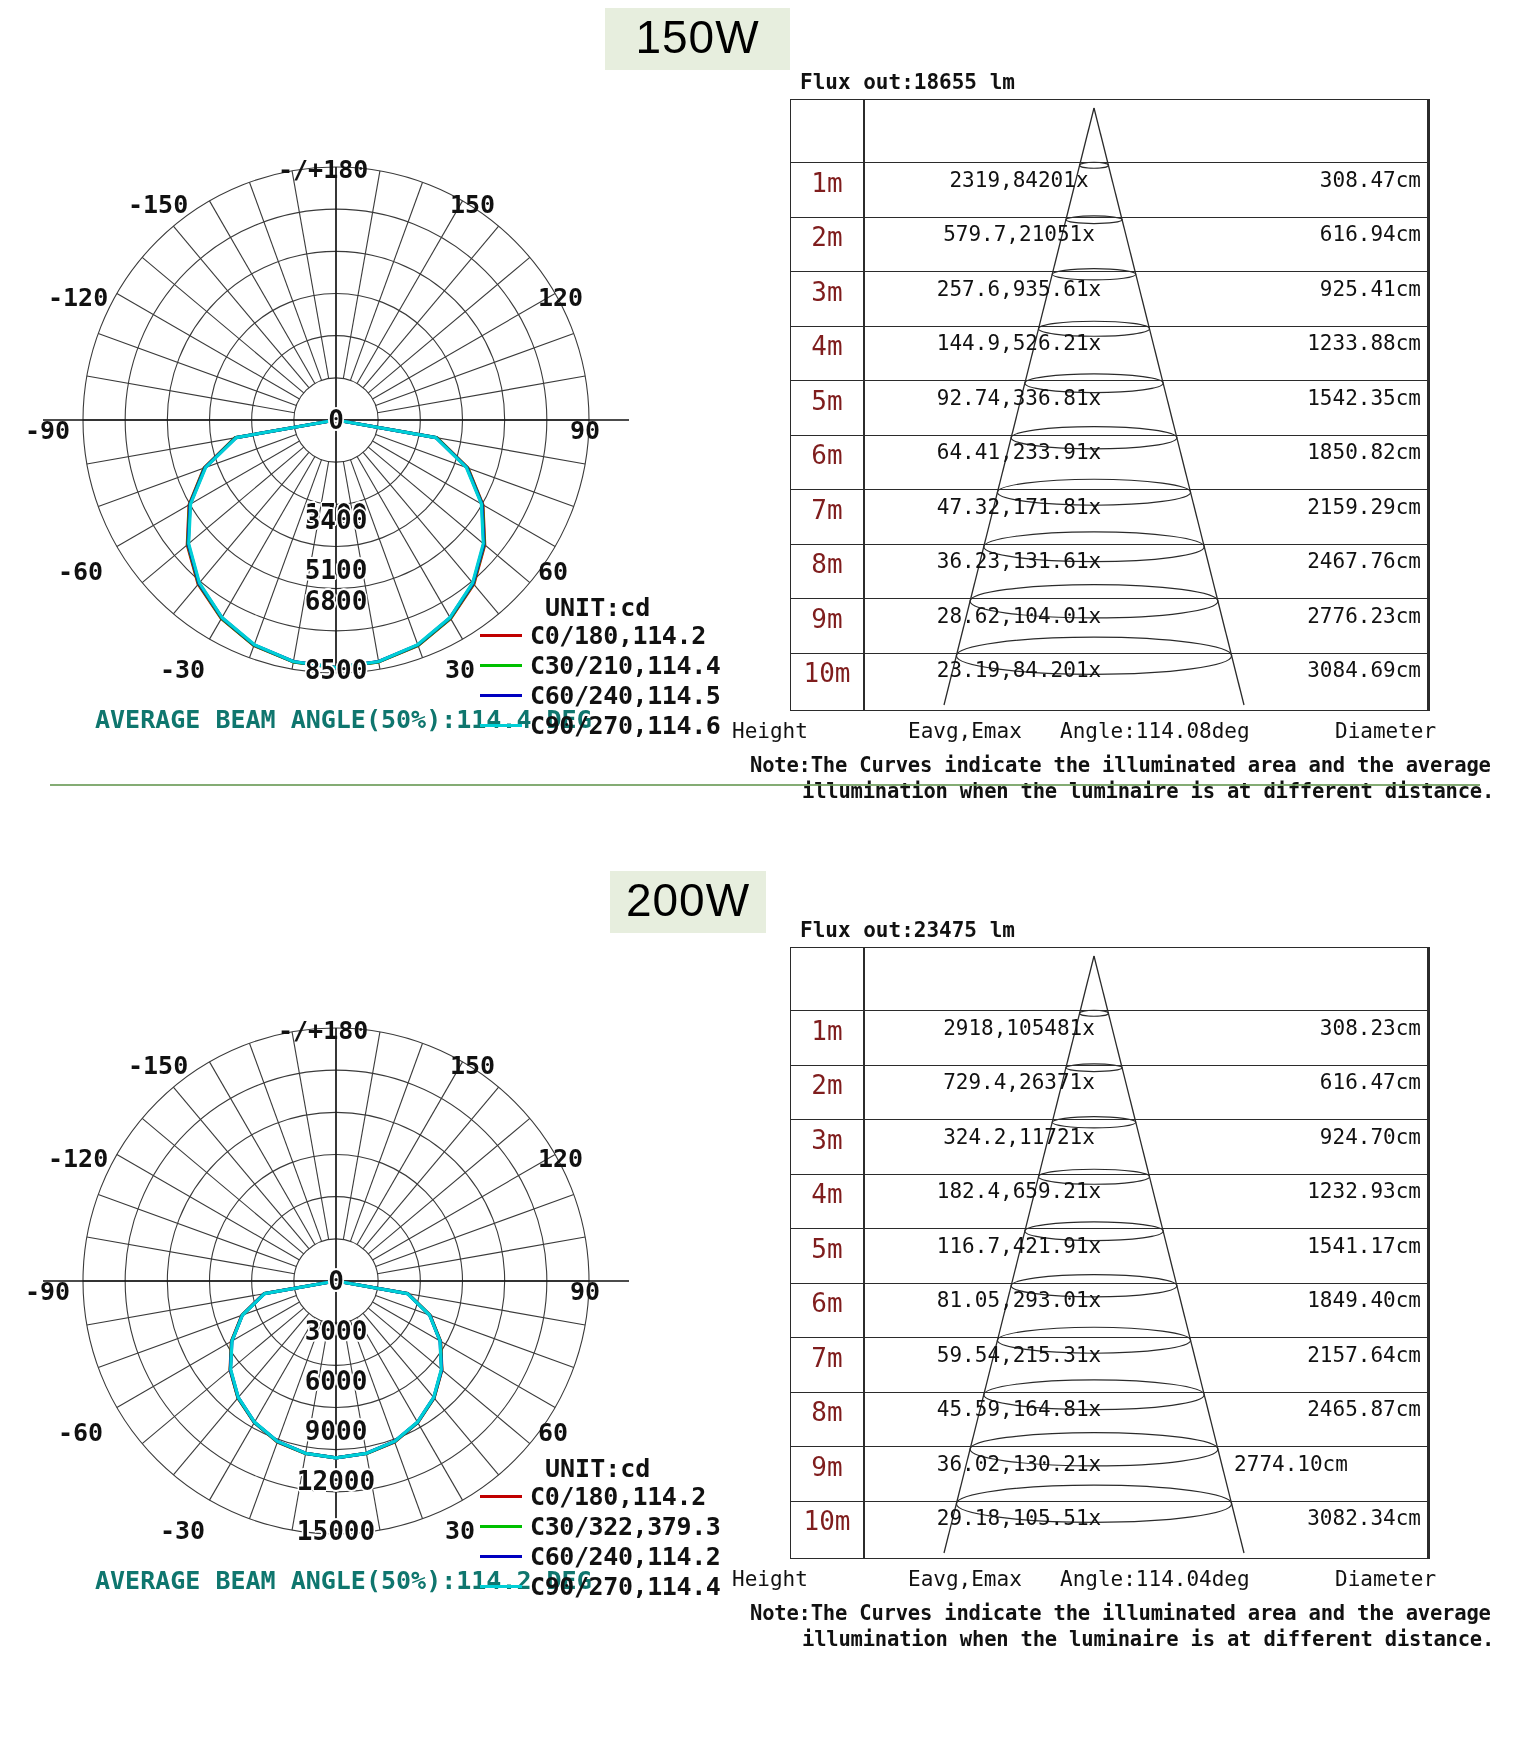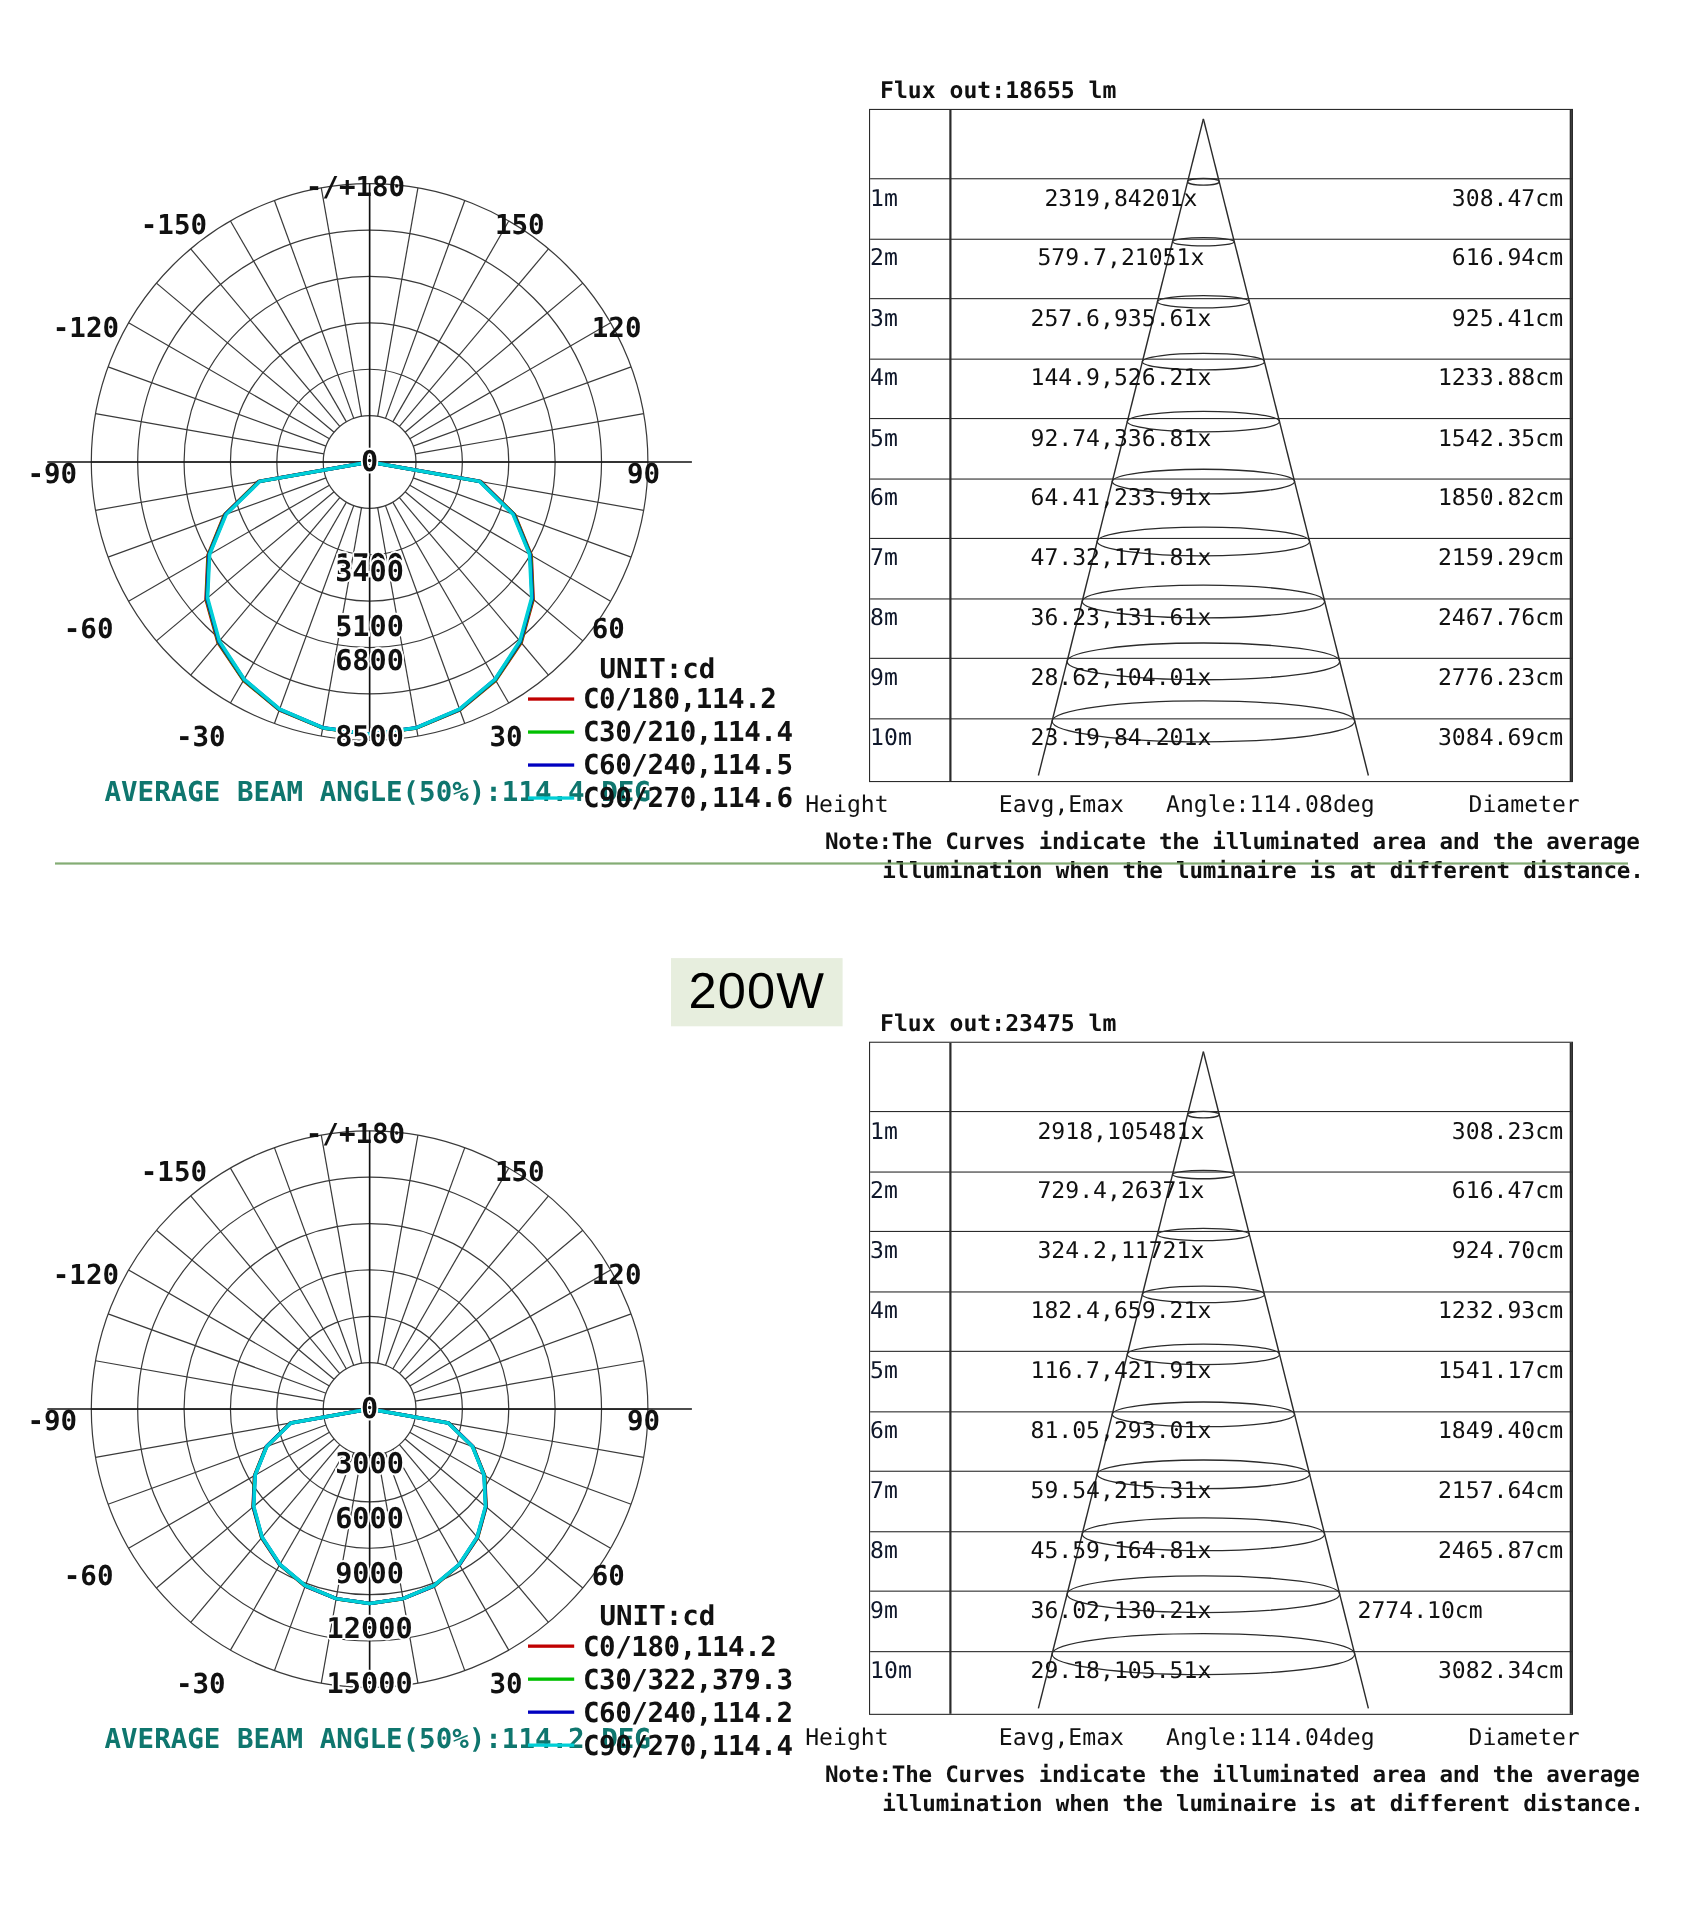--- a/index.html
+++ b/index.html
@@ -50,22 +50,22 @@
   .flux-lbl{
     font-family:"DejaVu Sans Mono",monospace;font-size:21px;font-weight:700;
     color:#111;margin-left:10px;margin-bottom:5px;white-space:nowrap;
   }
   .cone-table{position:relative;border:1.6px solid #2b2b2b;border-top-width:1.6px;}
   .cone-svg{position:absolute;left:0;top:0;pointer-events:none;}
   .row{position:relative;border-top:1.6px solid #2b2b2b;box-sizing:border-box;}
   .row:first-child{border-top:none;}
   .rowline-v{position:absolute;top:0;bottom:0;width:1.6px;background:#2b2b2b;}
   .cell-h{
-    position:absolute;left:0;width:72px;
-    font-family:"DejaVu Sans Mono",monospace;font-size:21px;color:#0f172a;
+    position:absolute;left:0;width:72px;text-align:center;
+    font-family:"DejaVu Sans Mono",monospace;font-size:26px;color:#7f1d1d;
   }
   .cell-e{
     position:absolute;left:78px;width:300px;text-align:center;
     font-family:"DejaVu Sans Mono",monospace;font-size:21px;color:#111;
     white-space:nowrap;
   }
   .cell-d{
     position:absolute;right:8px;width:260px;text-align:right;
     font-family:"DejaVu Sans Mono",monospace;font-size:21px;color:#111;
     white-space:nowrap;
@@ -79,20 +79,21 @@
     font-family:"DejaVu Sans Mono",monospace;font-size:20.5px;font-weight:700;
     color:#111;white-space:nowrap;line-height:1.25;letter-spacing:-0.2px;text-align:right;
   }
   .note .l2{padding-left:52px;display:block;}
 </style>
 </head>
 <body>
 
 <div class="panel">
 
+  <div class="title-badge" style="left:605px;top:8px;width:185px;">150W</div>
 
   <div class="polar-wrap" style="left:20px;top:150px;width:680px;height:580px;">
     <svg class="polar-svg" id="polar0" width="680" height="580" viewBox="0 0 680 580">
         <g>
           <circle cx="316" cy="270" r="42.166666666666664" fill="none" stroke="#3a3a3a" stroke-width="1.1"></circle>
           <circle cx="316" cy="270" r="84.33333333333333" fill="none" stroke="#3a3a3a" stroke-width="1.1"></circle>
           <circle cx="316" cy="270" r="126.5" fill="none" stroke="#3a3a3a" stroke-width="1.1"></circle>
           <circle cx="316" cy="270" r="168.66666666666666" fill="none" stroke="#3a3a3a" stroke-width="1.1"></circle>
           <circle cx="316" cy="270" r="210.83333333333334" fill="none" stroke="#3a3a3a" stroke-width="1.1"></circle>
           <circle cx="316" cy="270" r="253" fill="none" stroke="#3a3a3a" stroke-width="1.1"></circle>

